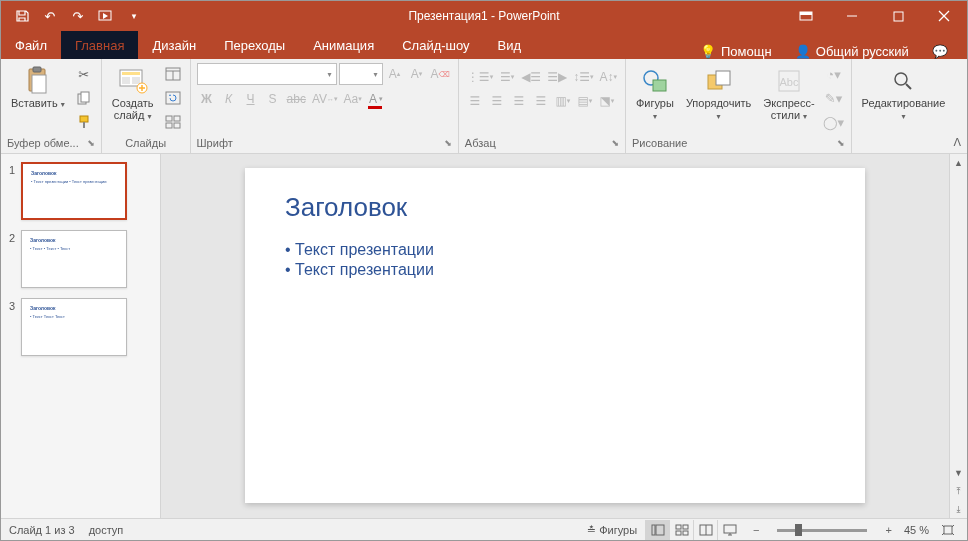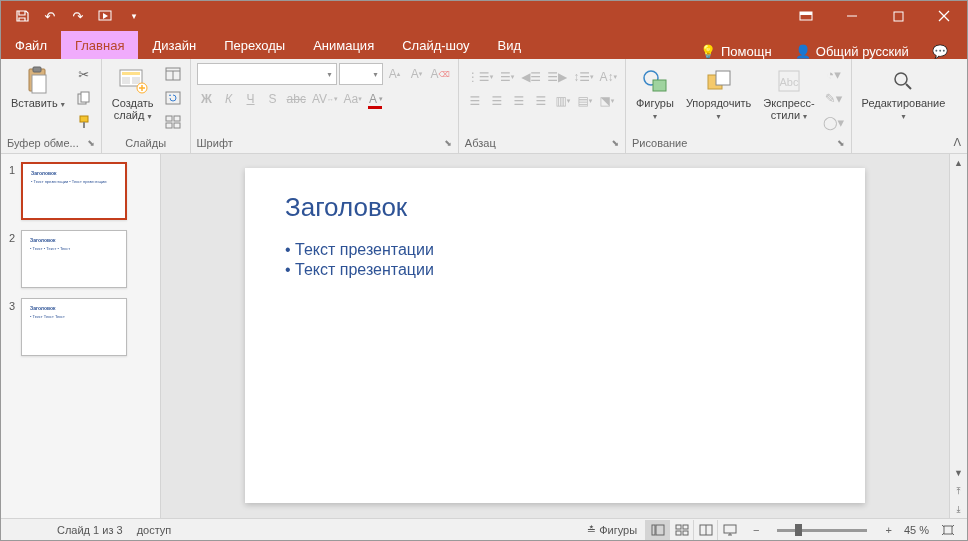--- a/index.html
+++ b/index.html
@@ -9,21 +9,21 @@
 .titlebar { height: 30px; background: #B7472A; display: flex; align-items: center; color: #fff; position: relative; }
 .qat { display: flex; align-items: center; gap: 2px; padding-left: 8px; }
 .qat-btn { width: 26px; height: 26px; display: flex; align-items: center; justify-content: center; cursor: pointer; color: #fff; font-size: 13px; }
 .title-text { position: absolute; left: 50%; transform: translateX(-50%); font-size: 12px; }
 .win-controls { position: absolute; right: 0; display: flex; }
 .win-btn { width: 46px; height: 30px; display: flex; align-items: center; justify-content: center; cursor: pointer; color: #fff; font-size: 11px; }
 
 
 .ribbon-tabs { height: 28px; background: #B7472A; display: flex; align-items: flex-end; padding-left: 0; color: #fff; font-size: 13px; }
 .rtab { padding: 6px 14px; cursor: pointer; height: 28px; display: flex; align-items: center; }
-.rtab.active { background: #f0abfc; color: #B7472A; }
+.rtab.active { background: #0f172a; color: #B7472A; }
 .rtab-right { margin-left: auto; display: flex; align-items: center; gap: 4px; padding-right: 8px; }
 .rtab-help { display: flex; align-items: center; gap: 4px; padding: 0 10px; cursor: pointer; }
 
 
 .ribbon { height: 95px; background: #F1F1F1; border-bottom: 1px solid #D4D4D4; display: flex; position: relative; }
 .rgroup { border-right: 1px solid #D4D4D4; padding: 4px 6px 2px 6px; display: flex; flex-direction: column; justify-content: space-between; }
 .rgroup-body { display: flex; align-items: flex-start; gap: 4px; flex: 1; }
 .rgroup-label { font-size: 11px; color: #666; text-align: center; padding-bottom: 2px; display: flex; justify-content: center; align-items: center; gap: 4px; }
 .rgroup-label .dlauncher { font-size: 9px; color: #888; margin-left: auto; }
 
@@ -60,21 +60,21 @@
 .slide-title { font-size: 26px; color: #2E5396; font-weight: 400; margin-bottom: 18px; font-family: 'Calibri Light', 'Segoe UI Light', sans-serif; }
 .slide-bullet { font-size: 16px; color: #2E5396; margin-bottom: 2px; }
 .slide-bullet::before { content: '• '; }
 
 .vscroll { width: 18px; background: #F0F0F0; border-left: 1px solid #D4D4D4; position: relative; }
 .vscroll-btn { height: 18px; width: 100%; display: flex; align-items: center; justify-content: center; font-size: 9px; color: #666; cursor: pointer; }
 .vscroll-bottom { position: absolute; bottom: 0; }
 
 
 .statusbar { height: 23px; background: #F1F1F1; border-top: 1px solid #D4D4D4; display: flex; align-items: center; font-size: 11px; color: #555; padding: 0 8px; }
-.status-left { display: flex; gap: 14px; margin-left: 48px; }
+.status-left { display: flex; gap: 14px; }
 .status-right { margin-left: auto; display: flex; align-items: center; gap: 8px; }
 .view-btns { display: flex; gap: 0; }
 .view-btn { width: 24px; height: 20px; display: flex; align-items: center; justify-content: center; cursor: pointer; color: #666; border-left: 1px solid #D4D4D4; }
 .view-btn.active { background: #D4D4D4; }
 .zoom-slider { width: 90px; height: 3px; background: #999; position: relative; margin: 0 6px; }
 .zoom-thumb { position: absolute; width: 7px; height: 12px; background: #666; top: -5px; left: 18px; }
 .zoom-btn { cursor: pointer; color: #666; padding: 0 4px; }
 
 svg { display: block; }
 </style>
@@ -91,20 +91,21 @@
     <div class="qat-btn">↶</div>
     <div class="qat-btn">↷</div>
     <div class="qat-btn">
         <svg width="16" height="12" viewBox="0 0 16 12">
           <rect x="1" y="1" width="12" height="9" fill="none" stroke="#fff" stroke-width="1"></rect>
           <path d="M5 3l5 3-5 3z" fill="#fff"></path>
         </svg>
       </div>
     <div class="qat-btn" style="font-size:9px">▾</div>
   </div>
+  <div class="title-text">Презентация1 - PowerPoint</div>
   <div class="win-controls">
     <div class="win-btn">
         <svg width="14" height="10">
           <rect x="1" y="1" width="12" height="8" fill="none" stroke="#fff"></rect>
           <rect x="1" y="1" width="12" height="3" fill="#fff"></rect>
         </svg>
       </div>
     <div class="win-btn">
         <svg width="12" height="12">
           <line x1="1" y1="6" x2="11" y2="6" stroke="#fff" stroke-width="1"></line>

